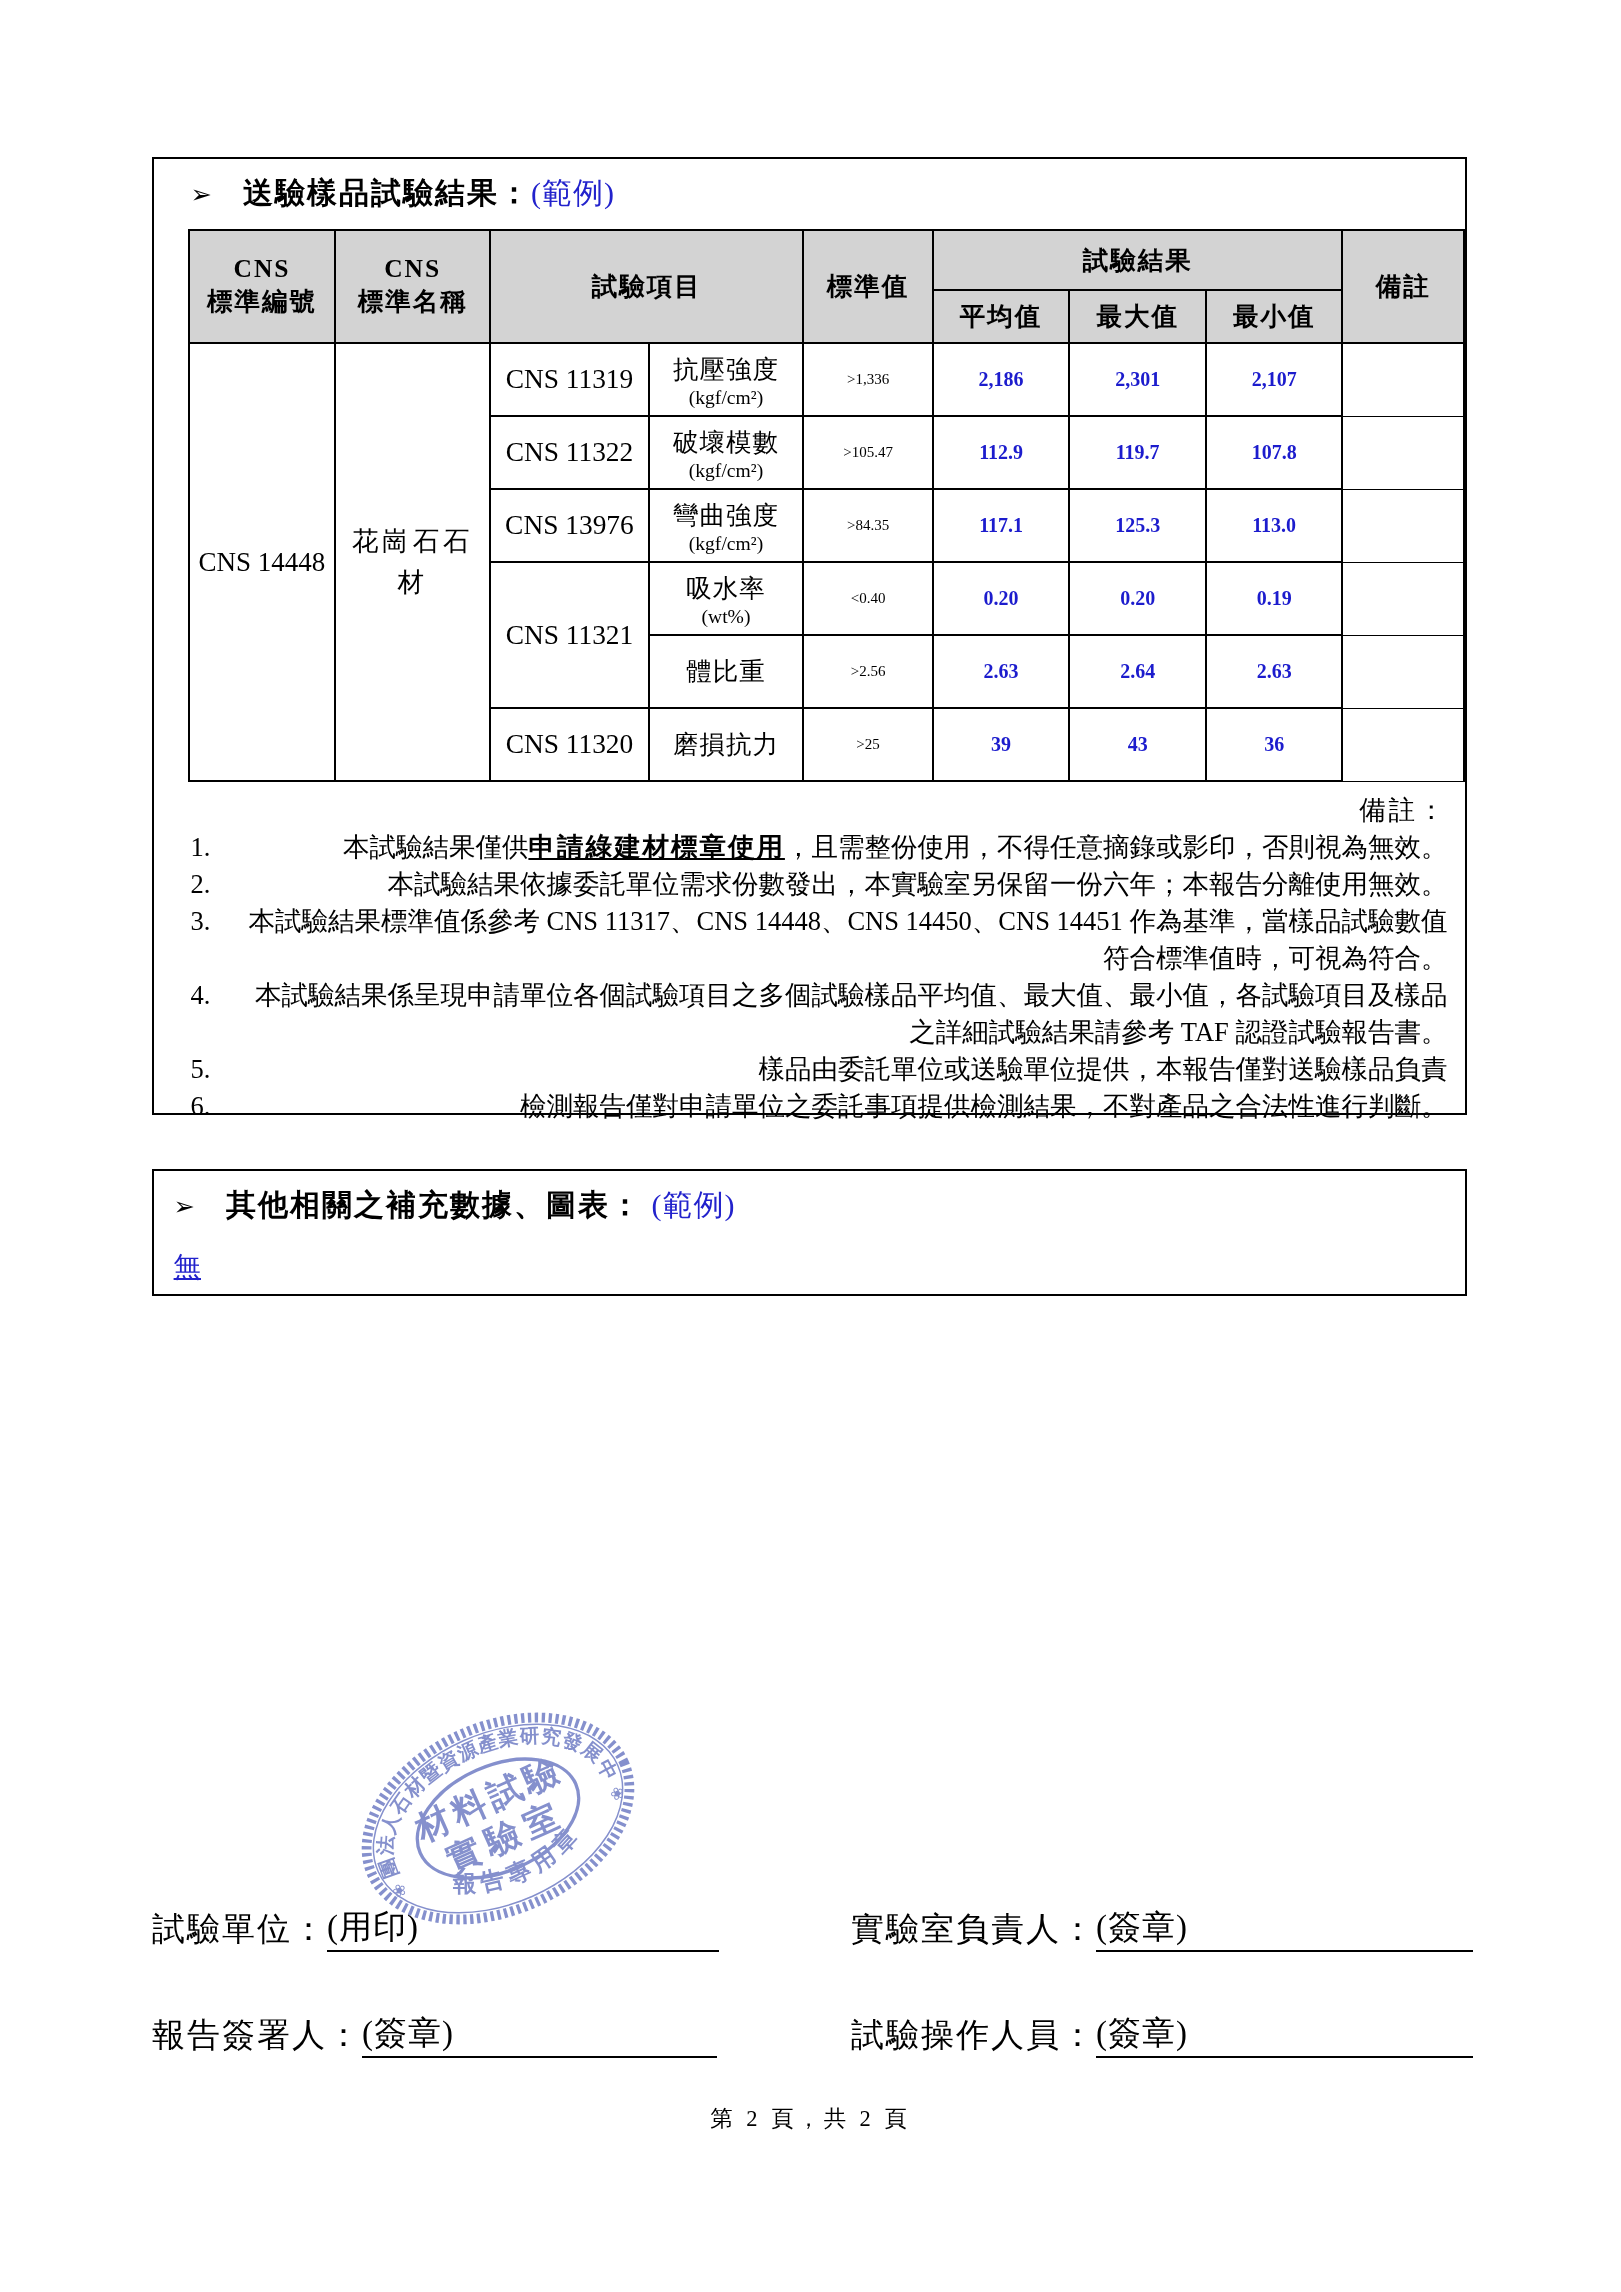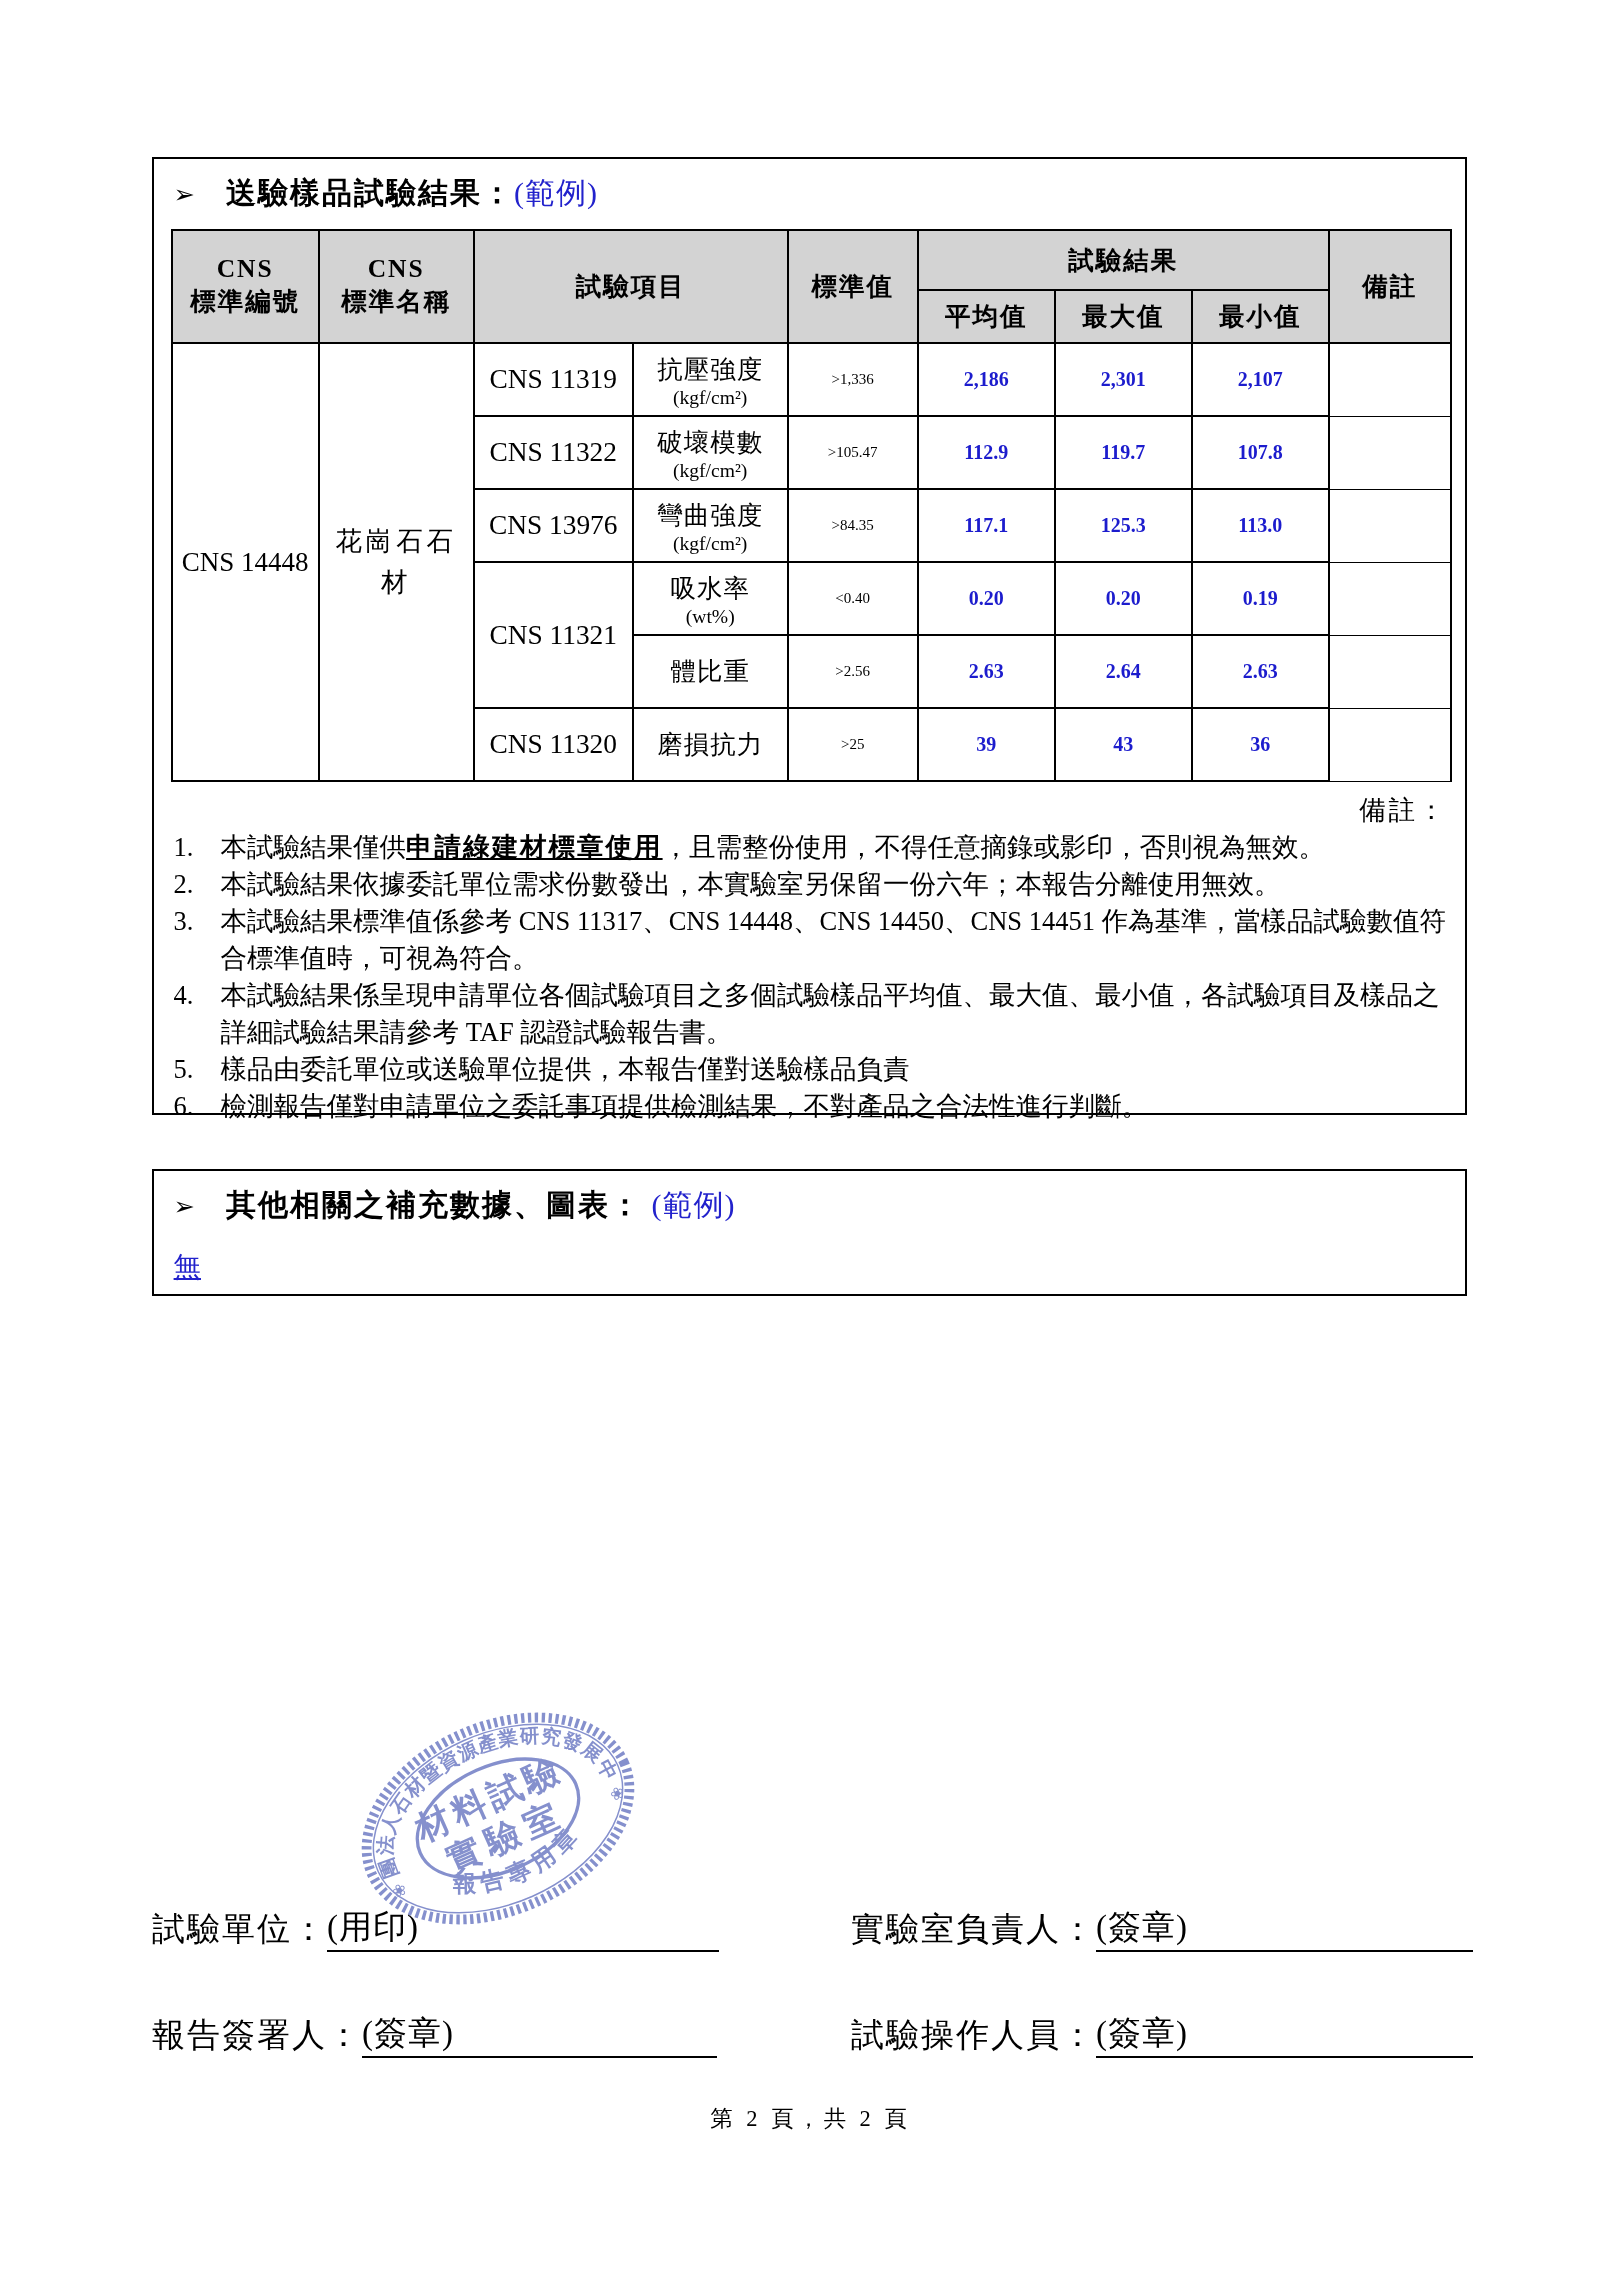--- a/index.html
+++ b/index.html
@@ -2,21 +2,21 @@
 <html><head>
 <meta charset="utf-8">
 <style>
   html,body{margin:0;padding:0;}
   body{
     width:1621px;height:2293px;background:#ffffff;position:relative;
     font-family:"Liberation Serif","DejaVu Serif",serif;color:#000;
   }
   .page{position:absolute;inset:0;}
   .box{position:absolute;left:152px;width:1315px;border:2.9px solid #000;box-sizing:border-box;background:#fff;}
-  .box1{top:157px;height:958px;}
+  .box1{top:157px;height:958px;padding-left:17px;}
   .box2{top:1169px;height:127px;}
   .section-heading{margin:13.7px 0 0 19.6px;font-size:30px;font-weight:bold;letter-spacing:2px;}
   .section-heading .bullet{font-size:25.5px;font-weight:normal;margin-right:29px;}
   .example{color:#2222cc;font-weight:normal;letter-spacing:1px;}
   .results-table{border-collapse:collapse;margin:15.7px 0 0 16.7px;table-layout:fixed;}
   .results-table th,.results-table td{
     border:2.9px solid #000;text-align:center;vertical-align:middle;padding:0;overflow:hidden;
   }
   .results-table th{background:#d3d3d3;font-size:25.5px;font-weight:bold;letter-spacing:2px;}
   .hdr1 th{height:58px;}
@@ -27,21 +27,21 @@
   td.cell-item .unit{font-size:19.6px;letter-spacing:0;line-height:21.6px;}
   td.cell-std{font-size:15px;}
   td.cell-val{font-size:20px;font-weight:bold;color:#1c1ccd;}
   td.cell-note{border-top-width:1px;border-bottom-width:1px;}
   td.cell-group-name div{width:129px;margin:0 auto;font-size:26.5px;letter-spacing:3.9px;line-height:41px;}
   td.cell-group-no{font-size:27px;margin-top:28px;}
   .notes{margin:9.8px 17.6px 0 19.6px;font-size:26.5px;line-height:37px;}
   .notes-label{letter-spacing:2.9px;text-align:right;}
   .note-item{display:flex;}
   .note-item .num{width:47px;flex:0 0 47px;}
-  .note-item .ntext{flex:1;}
+  .note-item .ntext{flex:1;text-align:right;}
   .strong-u{font-weight:bold;text-decoration:underline;letter-spacing:2px;}
   .none-link{margin:23.5px 0 0 19.6px;font-size:27.4px;color:#2222cc;text-decoration:underline;}
   .stamp{position:absolute;left:345px;top:1707px;width:306px;height:223px;transform:rotate(-24deg);opacity:0.92;}
   .sig{position:absolute;font-size:33px;white-space:nowrap;letter-spacing:2px;}
   .sig-line{display:inline-block;border-bottom:2.9px solid #000;vertical-align:bottom;height:45px;}
   .sig-suffix{letter-spacing:1px;}
   .footer{position:absolute;top:2103px;left:0;width:100%;text-align:center;font-size:22.5px;letter-spacing:3.9px;}
 </style>
 </head>
 <body>

